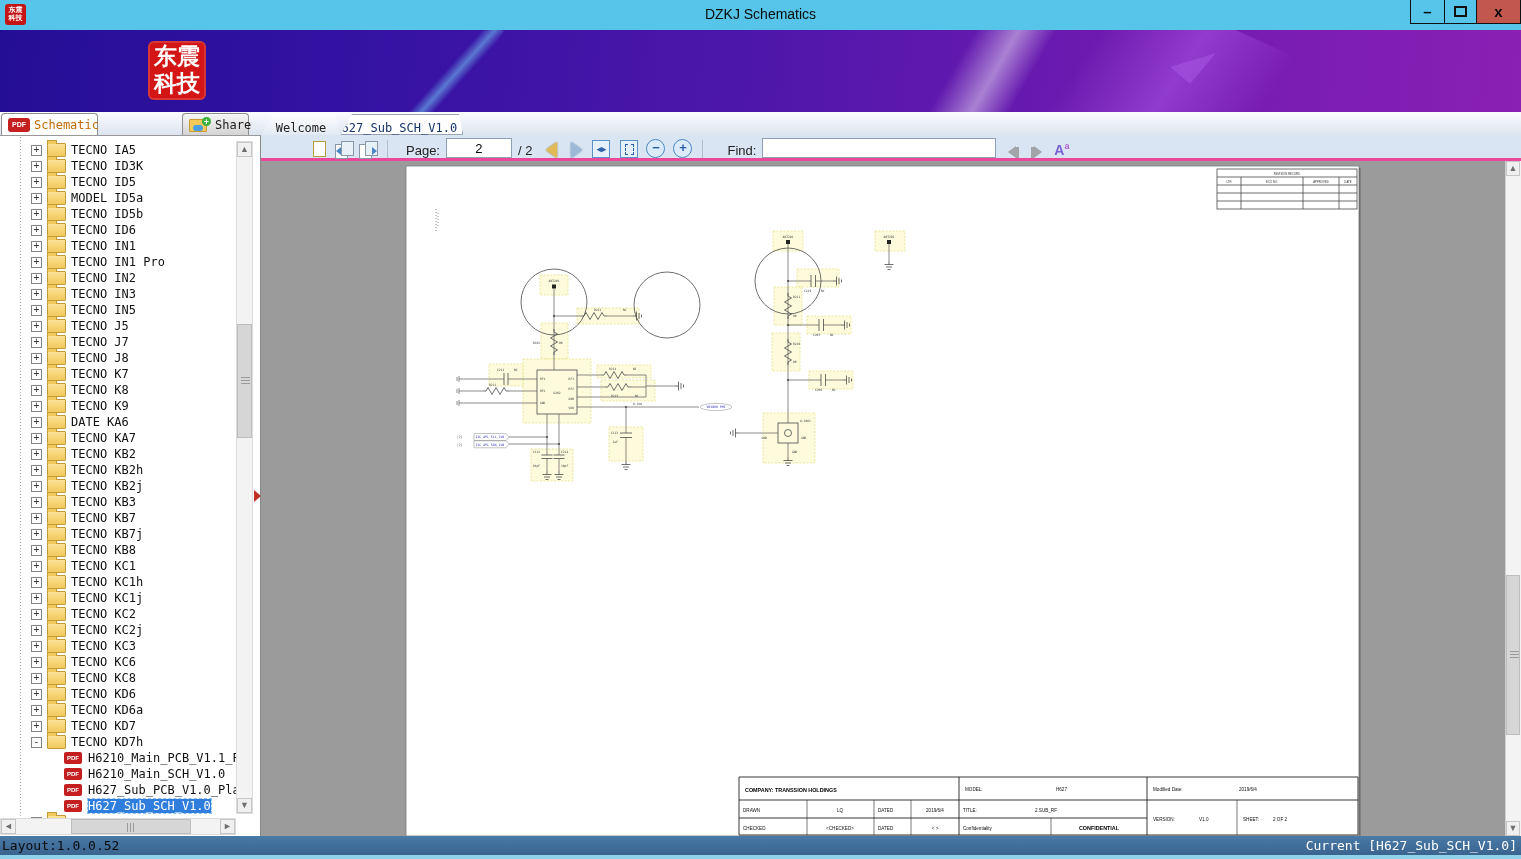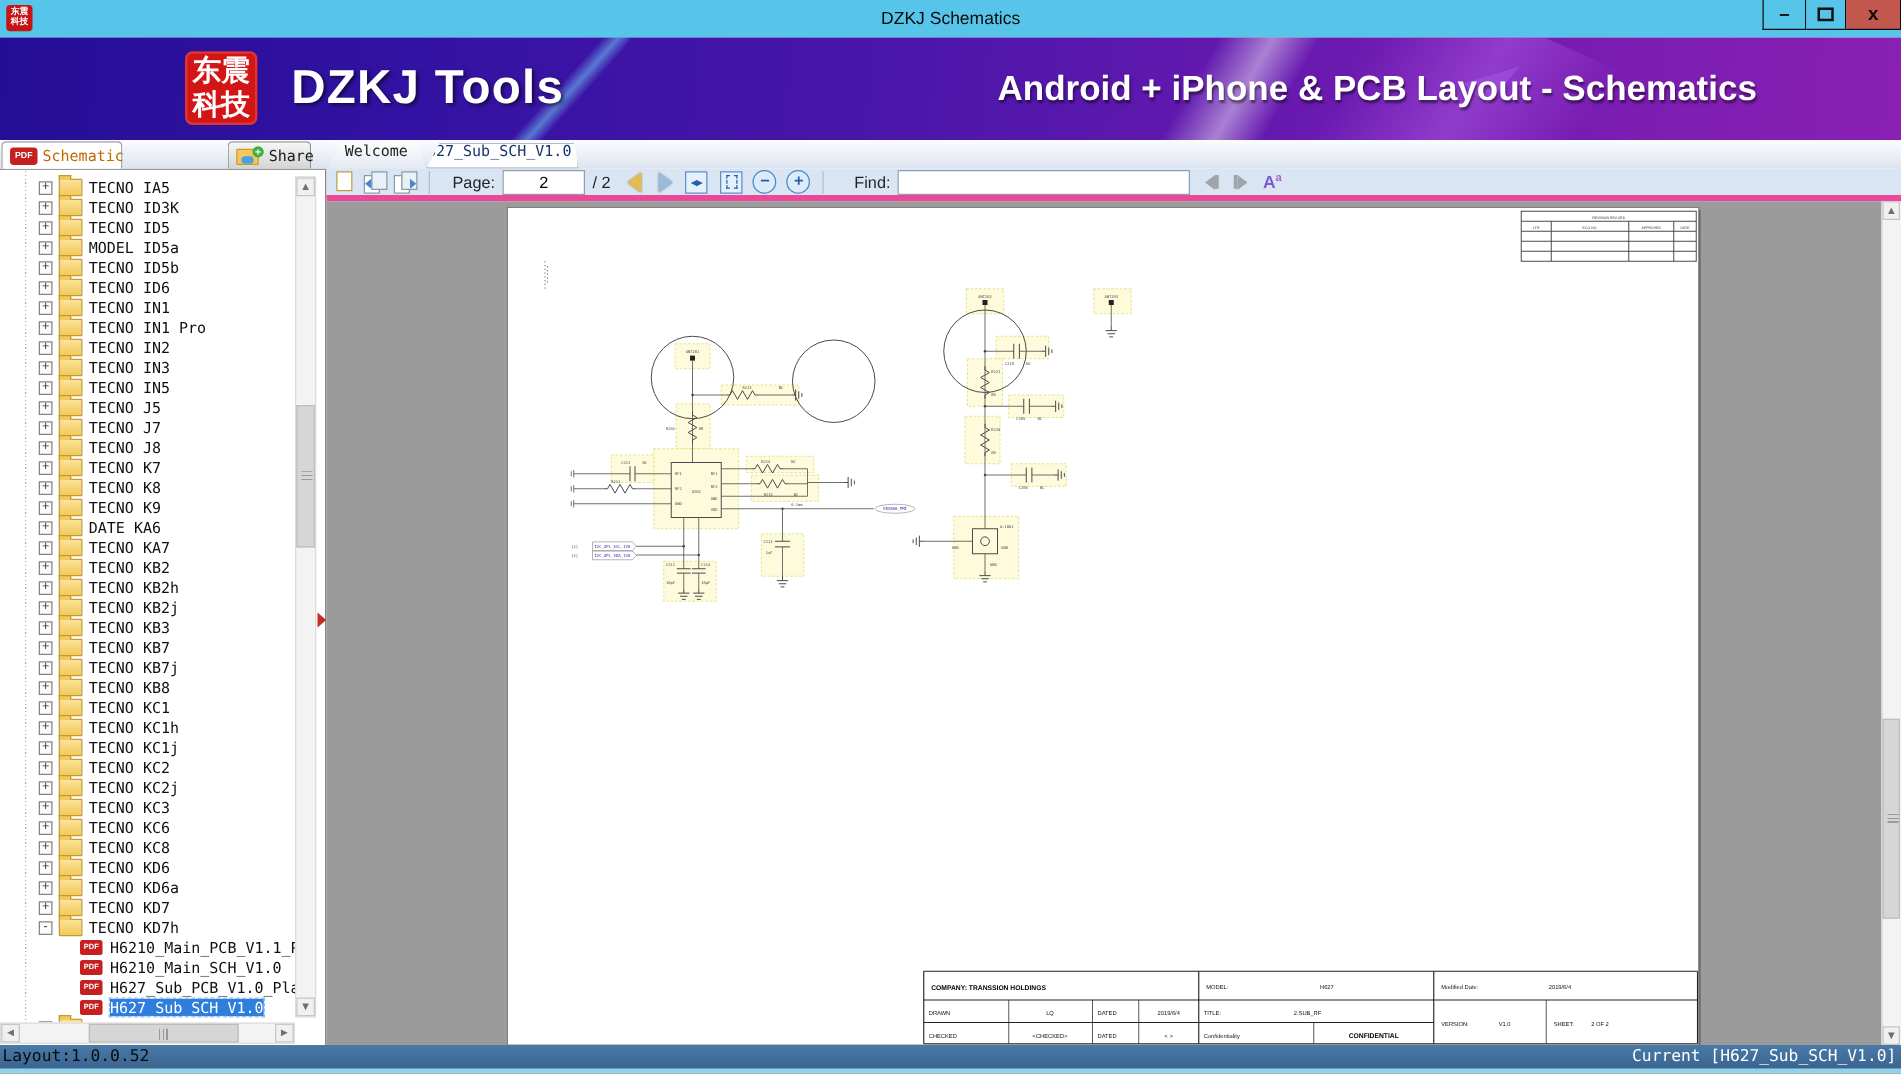--- a/index.html
+++ b/index.html
@@ -48,31 +48,31 @@
   .pdficon-t{width:22px;height:14px;background:#c51f1f;border-radius:3px;color:#fff;font-size:7px;font-weight:bold;
              display:flex;align-items:center;justify-content:center;font-family:"Liberation Sans",sans-serif;flex:none;}
   .padsicon{width:22px;height:16px;flex:none;display:flex;flex-direction:column;border:1px solid #7a5a10;box-sizing:border-box;}
   .padsicon .p1{height:8px;background:#d8821a;color:#fff;font-size:6px;font-weight:bold;text-align:center;line-height:8px;font-family:"Liberation Sans",sans-serif;}
   .padsicon .p2{flex:1;background:#2f8f3f;}
   .shareicon{position:relative;width:22px;height:16px;flex:none;}
   .shareicon .fold{position:absolute;left:0;bottom:1px;width:16px;height:11px;background:#f5c85a;border:1px solid #c89a30;border-radius:1px;}
   .shareicon .cloud{position:absolute;left:4px;bottom:2px;width:10px;height:6px;background:#4aa0e0;border-radius:4px;}
   .shareicon .plus{position:absolute;right:0;top:0;width:9px;height:9px;background:#3cb03c;border-radius:50%;color:#fff;
                    font-size:8px;line-height:9px;text-align:center;font-weight:bold;}
-  .dtab{position:absolute;top:2px;height:21px;display:flex;align-items:flex-start;justify-content:center;gap:5px;
+  .dtab{position:absolute;top:2px;height:21px;display:flex;align-items:flex-end;justify-content:center;gap:5px;
         font-family:"DejaVu Sans Mono",monospace;font-size:12px;color:#222;
         clip-path:polygon(11px 0,calc(100% - 4px) 0,100% 100%,0 100%);background:linear-gradient(#fdfdfd,#e3e9f4);}
   .dtab.welcome{left:262px;width:78px;}
   .dtab.doc{left:341px;width:122px;background:#fff;color:#16356b;box-shadow:0 0 0 1px #9aa4b4 inset;}
   .dclose{width:13px;height:13px;background:#b3bcc8;border:1px solid #8a94a2;border-radius:2px;color:#fff;
           font-size:10px;line-height:11px;text-align:center;font-weight:bold;font-family:"Liberation Sans",sans-serif;}
 
   
   .toolbar{position:absolute;left:261px;top:135px;width:1260px;height:26px;background:#d9e5f3;
-           border-bottom:5px solid #ec4899;box-sizing:border-box;display:flex;align-items:center;font-size:13px;color:#222;}
+           border-bottom:3px solid #ec4899;box-sizing:border-box;display:flex;align-items:flex-end;font-size:13px;color:#222;padding-left:44px;}
   .ticon{width:18px;height:17px;position:relative;margin-left:6px;flex:none;cursor:default;}
   .tpage{position:absolute;left:2px;top:0;width:11px;height:14px;background:#fff;border:1px solid #b89a40;}
   .tpage2{position:absolute;left:0px;top:3px;width:11px;height:13px;background:#fff;border:1px solid #8898a8;}
   .tpage3{position:absolute;left:6px;top:0px;width:11px;height:13px;background:#e8f0f8;border:1px solid #8898a8;}
   .tarrowb{position:absolute;width:0;height:0;border-top:4px solid transparent;border-bottom:4px solid transparent;}
   .sep{width:1px;height:18px;background:#b0becf;margin:0 6px;flex:none;}
   .lbl{margin-left:12px;flex:none;}
   .pageinput{width:60px;height:16px;margin-left:6px;border:1px solid #8ea0b5;background:#fff;font-size:13px;
              text-align:center;font-family:"Liberation Sans",sans-serif;flex:none;}
   .ptotal{margin-left:6px;flex:none;}
@@ -175,22 +175,20 @@
 
   <div class="banner">
     <div class="streak-a"></div>
     <div class="streak-b"></div>
     <div class="streak-c"></div>
     <div class="streak-d"></div>
     <div class="logo">
       <div>东震</div>
         <div>科技</div>
     </div>
-    <div class="appname">DZKJ Tools</div>
-    <div class="tagline">Android + iPhone &amp; PCB Layout - Schematics</div>
   </div>
 
   <div class="tabrow">
     <div class="mtab schematic">
       <span class="pdficon-t">PDF</span>
       <span>Schematic</span>
     </div>
     <div class="mtab layout">
       <span class="padsicon">
         <span class="p1">PADS</span>

